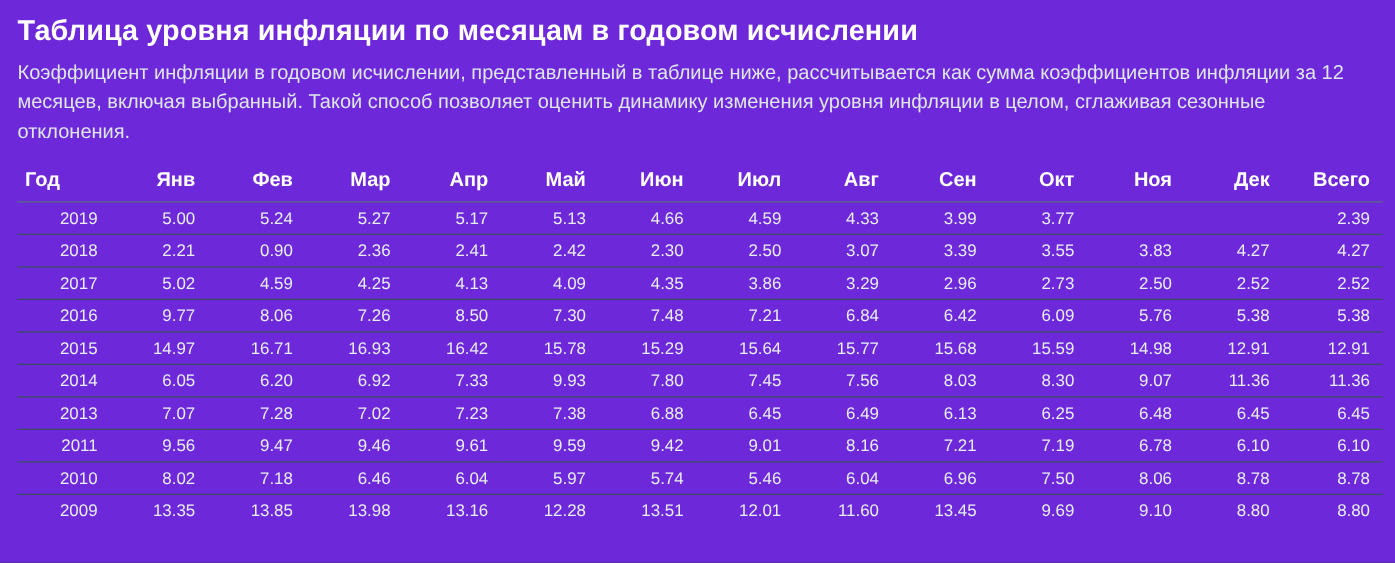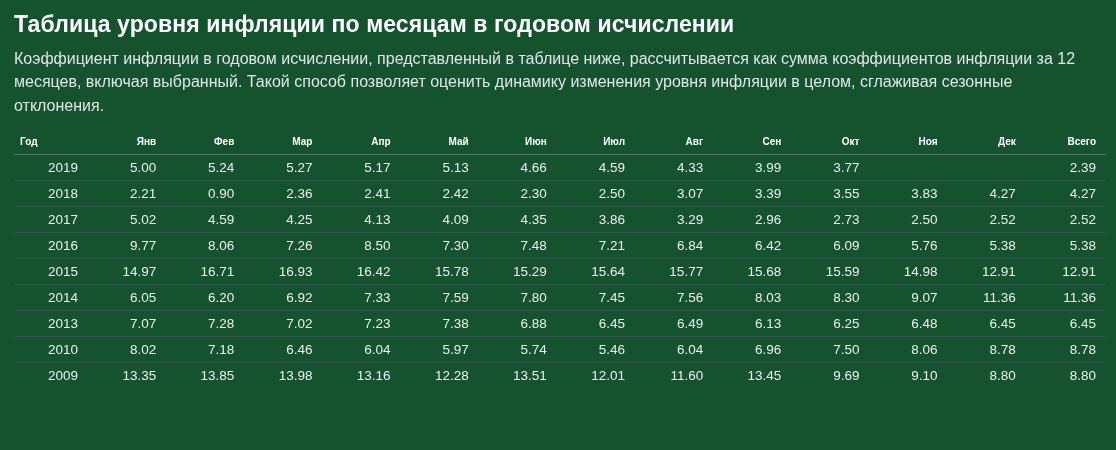--- a/index.html
+++ b/index.html
@@ -12,21 +12,21 @@
     background: #2f3e4e;
     font-family: "Liberation Sans", sans-serif;
     color: #e8edf2;
     overflow: hidden;
   }
   .page {
     width: 1116px;
     height: 450px;
     box-sizing: border-box;
     padding: 10px 12px 0 12px;
-    background: #14532d;
+    background: #6d28d9;
     display: flex;
     flex-direction: column;
   }
   .page-title {
     font-size: 23px;
     font-weight: bold;
     color: #ffffff;
     letter-spacing: 0.1px;
     margin: 2px 0 10px 2px;
     line-height: 1.1;
@@ -40,21 +40,21 @@
   }
   table.inflation {
     border-collapse: collapse;
     width: 1092px;
     margin-left: 2px;
     font-size: 13.5px;
   }
   table.inflation thead th {
     font-weight: bold;
     color: #ffffff;
-    font-size: 10px;
+    font-size: 16px;
     padding: 7px 10px 7px 4px;
     text-align: right;
     border-bottom: 1px solid #5a6b7c;
     white-space: nowrap;
   }
   table.inflation thead th.year-col {
     text-align: left;
     padding-left: 6px;
   }
   table.inflation tbody td {
@@ -200,21 +200,21 @@
           <td>14.98</td>
           <td>12.91</td>
           <td>12.91</td>
         </tr>
         <tr>
           <td class="year-col">2014</td>
           <td>6.05</td>
           <td>6.20</td>
           <td>6.92</td>
           <td>7.33</td>
-          <td>7.59</td>
+          <td>9.93</td>
           <td>7.80</td>
           <td>7.45</td>
           <td>7.56</td>
           <td>8.03</td>
           <td>8.30</td>
           <td>9.07</td>
           <td>11.36</td>
           <td>11.36</td>
         </tr>
         <tr>
@@ -227,20 +227,36 @@
           <td>6.88</td>
           <td>6.45</td>
           <td>6.49</td>
           <td>6.13</td>
           <td>6.25</td>
           <td>6.48</td>
           <td>6.45</td>
           <td>6.45</td>
         </tr>
         <tr>
+          <td class="year-col">2011</td>
+          <td>9.56</td>
+          <td>9.47</td>
+          <td>9.46</td>
+          <td>9.61</td>
+          <td>9.59</td>
+          <td>9.42</td>
+          <td>9.01</td>
+          <td>8.16</td>
+          <td>7.21</td>
+          <td>7.19</td>
+          <td>6.78</td>
+          <td>6.10</td>
+          <td>6.10</td>
+        </tr>
+        <tr>
           <td class="year-col">2010</td>
           <td>8.02</td>
           <td>7.18</td>
           <td>6.46</td>
           <td>6.04</td>
           <td>5.97</td>
           <td>5.74</td>
           <td>5.46</td>
           <td>6.04</td>
           <td>6.96</td>

